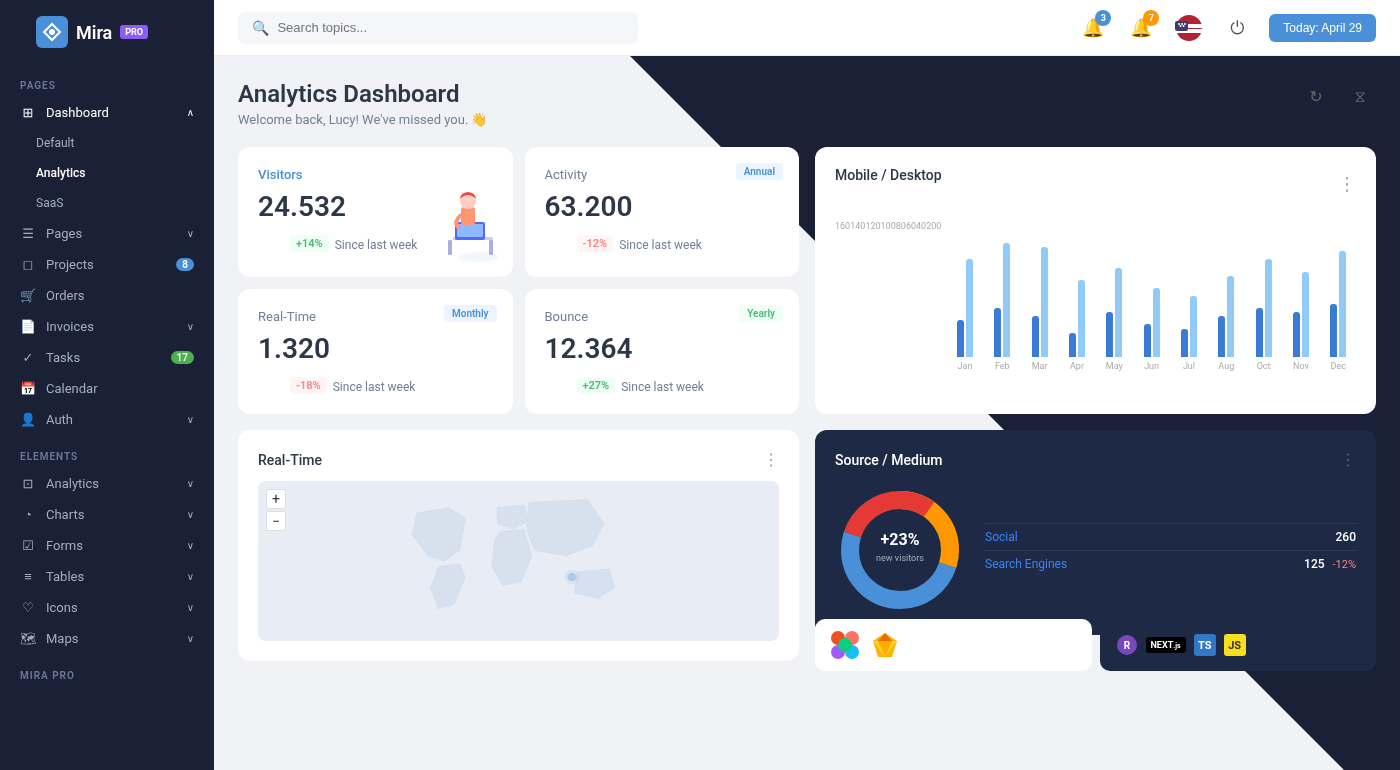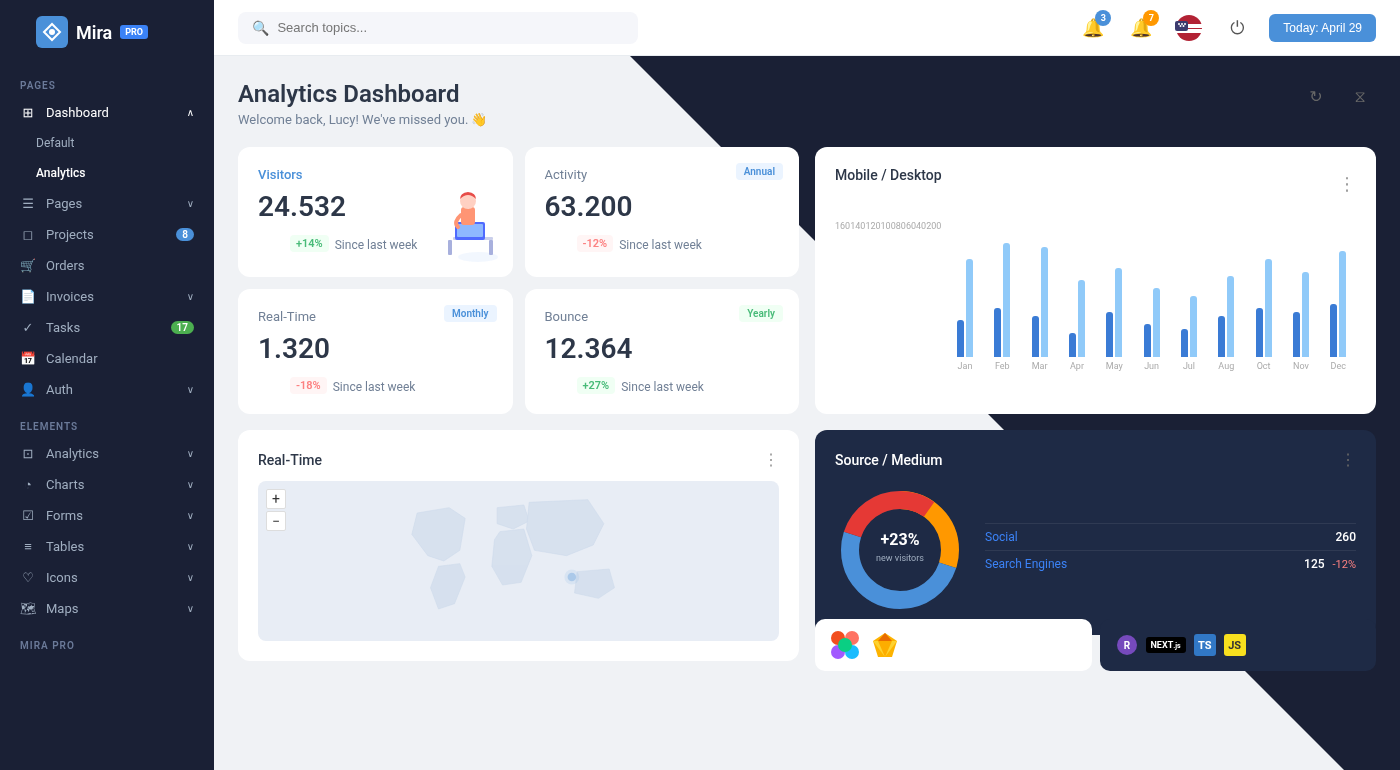--- a/index.html
+++ b/index.html
@@ -33,21 +33,21 @@
       color: white;
       font-weight: bold;
       font-size: 14px;
     }
     .logo-text {
       color: white;
       font-size: 18px;
       font-weight: 600;
     }
     .pro-badge {
-      background: #3b82f6;
+      background: #8b5cf6;
       color: white;
       font-size: 9px;
       padding: 2px 5px;
       border-radius: 3px;
       font-weight: bold;
     }
     .sidebar-section-label {
       font-size: 10px;
       font-weight: 600;
       letter-spacing: 1px;
@@ -400,20 +400,23 @@
   <div class="sidebar-item active">
     <span class="icon">⊞</span>
     <span>Dashboard</span>
     <span class="chevron">∧</span>
   </div>
   <div class="sidebar-item sub">
     <span>Default</span>
   </div>
   <div class="sidebar-item sub active-sub">
     <span>Analytics</span>
+  </div>
+  <div class="sidebar-item sub">
+    <span>SaaS</span>
   </div>
   <div class="sidebar-item">
     <span class="icon">☰</span>
     <span>Pages</span>
     <span class="chevron">∨</span>
   </div>
   <div class="sidebar-item">
     <span class="icon">◻</span>
     <span>Projects</span>
     <span class="badge">8</span>

